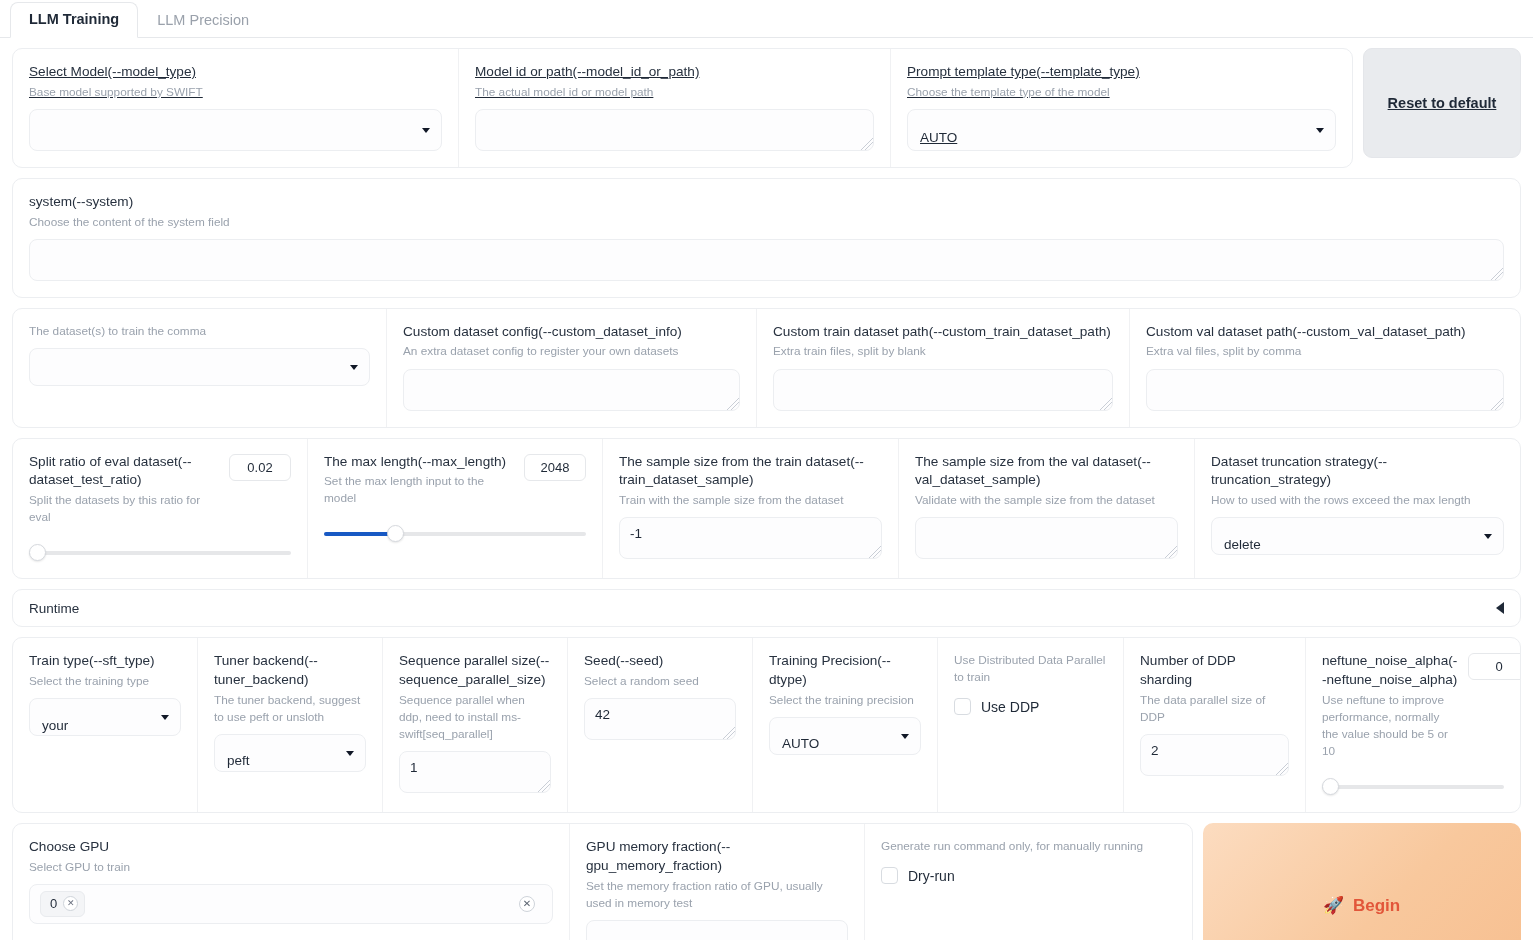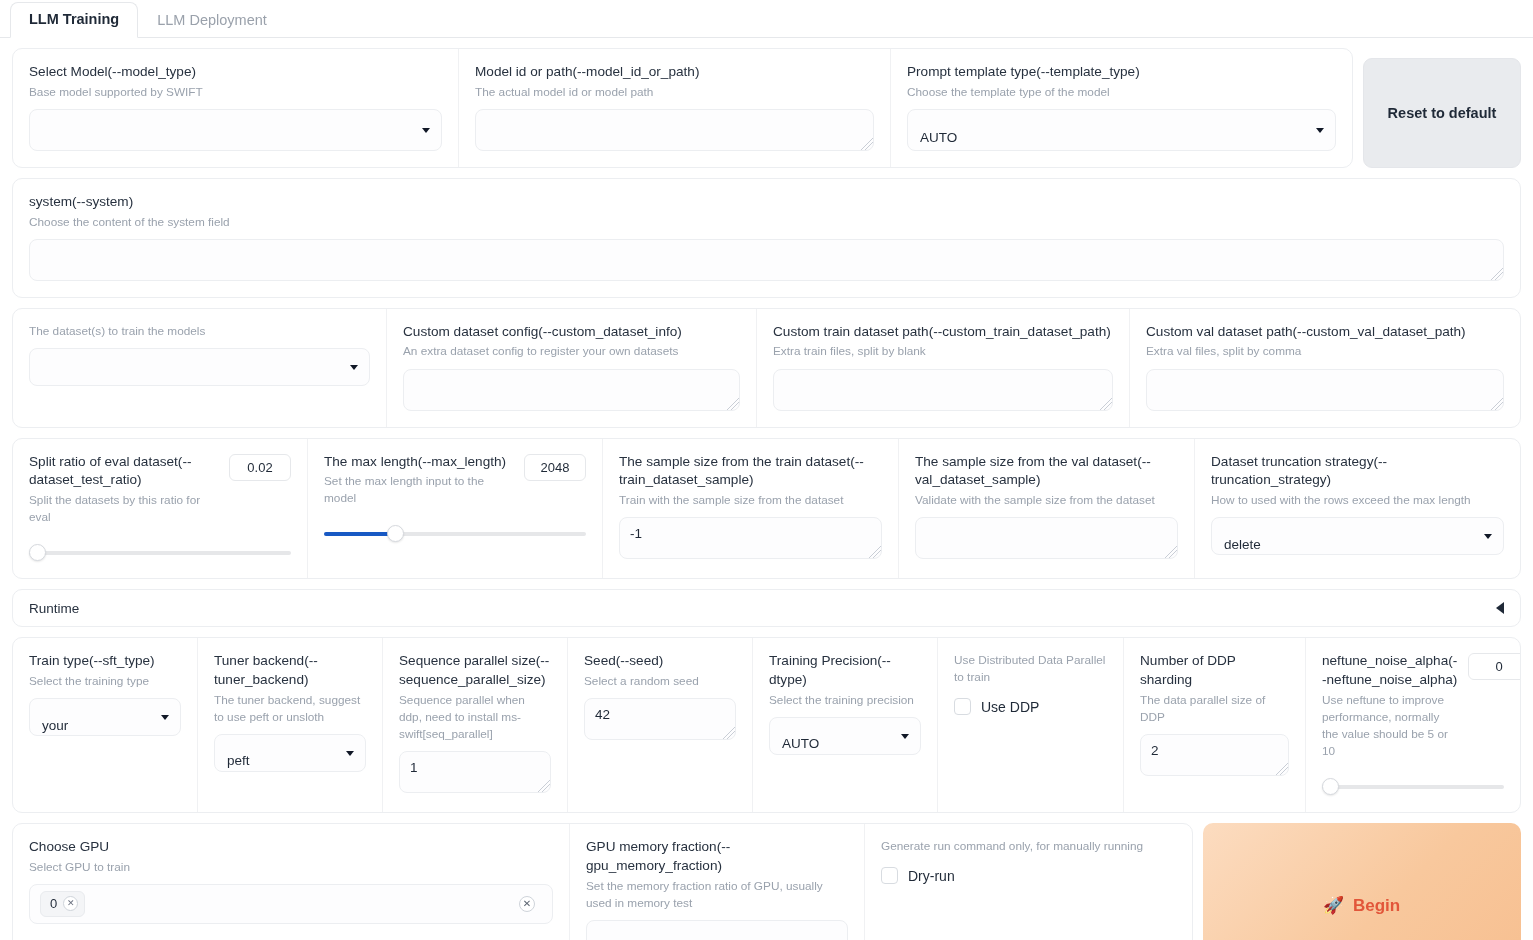--- a/index.html
+++ b/index.html
@@ -239,27 +239,27 @@
 </head>
 <body>
 
 <div class="page">
 
   <div class="tabbar">
     <div class="tab active">
       <span>LLM Training</span>
     </div>
     <div class="tab">
-      <span>LLM Deployment</span>
+      <span>LLM Precision</span>
     </div>
   </div>
 
   <div class="content">
 
-    <div class="row" style="align-items:flex-end;">
+    <div class="row" style="align-items:flex-start;text-decoration:underline;">
       <div class="card row" style="flex:1; margin-right:10px;">
         <div class="col" style="width:446px;">
           <div class="flabel">Select Model(--model_type)</div>
           <div class="fhint">Base model supported by SWIFT</div>
           <div class="selbox" style="height:42px;">
             <span></span>
             <span class="caret"></span>
           </div>
         </div>
         <div class="col" style="width:432px;">
@@ -284,21 +284,21 @@
     <div class="card">
       <div class="col" style="border-right:none;">
         <div class="flabel">system(--system)</div>
         <div class="fhint">Choose the content of the system field</div>
         <textarea class="txtbox tall resizable" style=""></textarea>
       </div>
     </div>
 
     <div class="card row">
       <div class="col" style="width:374px;">
-        <div class="fhint">The dataset(s) to train the models</div>
+        <div class="fhint">The dataset(s) to train the comma</div>
         <div class="selbox" style="height:38px;">
           <span></span>
           <span class="caret"></span>
         </div>
       </div>
       <div class="col" style="width:370px;">
         <div class="flabel">Custom dataset config(--custom_dataset_info)</div>
         <div class="fhint">An extra dataset config to register your own datasets</div>
         <textarea class="txtbox tall resizable" style=""></textarea>
       </div>

